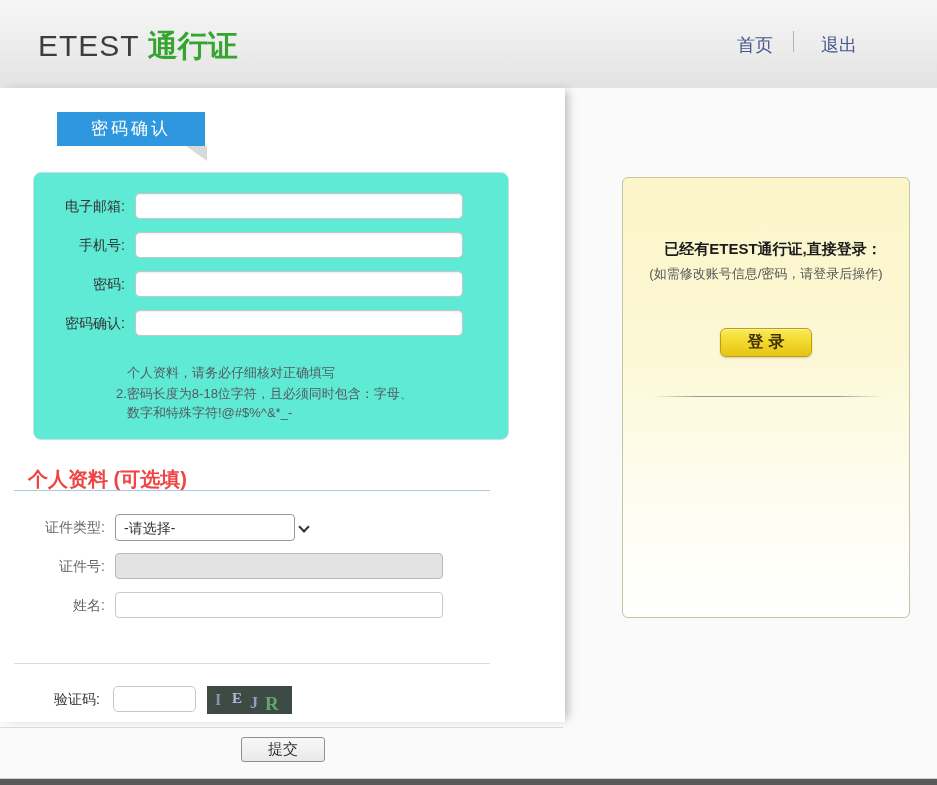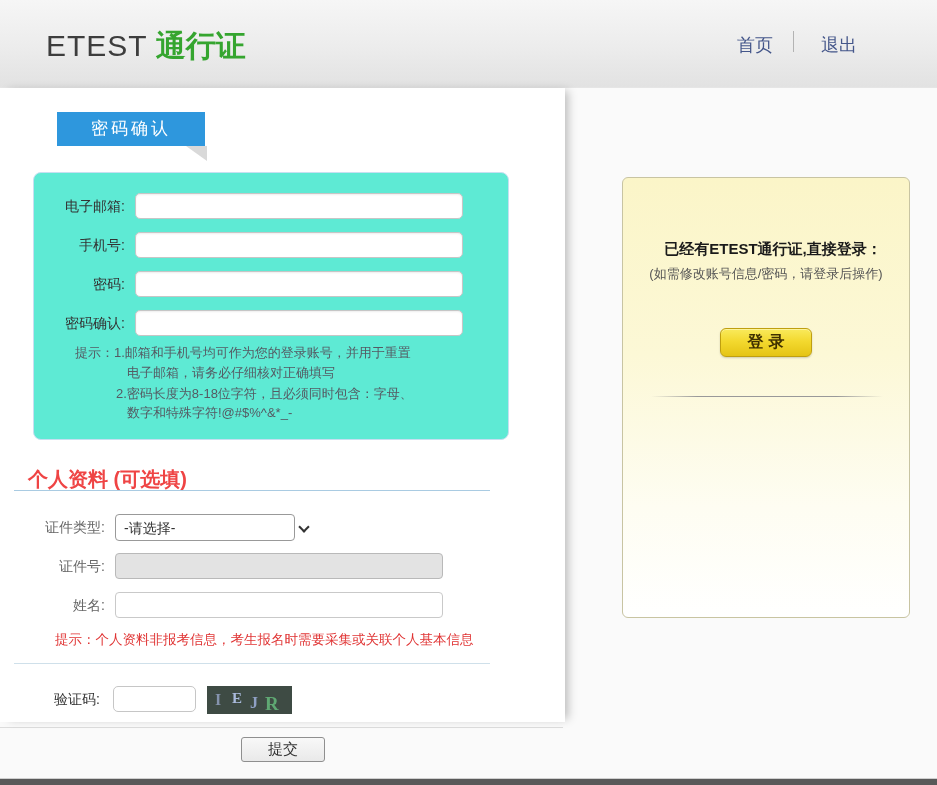--- a/index.html
+++ b/index.html
@@ -10,21 +10,21 @@
   }
   .abs { position:absolute; }
 
   
   .header {
     left:0; top:0; width:937px; height:88px;
     background:linear-gradient(180deg,#f6f6f6 0%, #ececec 55%, #e2e2e2 100%);
     border-bottom:1px solid #e5e5e5;
   }
   .logo { left:38px; top:26px; font-size:30px; white-space:nowrap; }
-  .logo-etest { color:#3d3d3d; letter-spacing:1px;margin-left:8px; }
+  .logo-etest { color:#3d3d3d; letter-spacing:1px; }
   .logo-pass  { color:#35a52f; font-weight:bold; margin-left:8px; }
   .nav-link { top:33px; font-size:18px; color:#44568a; cursor:pointer; }
   .nav-home { left:737px; }
   .nav-logout { left:821px; }
   .nav-sep { left:793px; top:31px; width:1px; height:21px; background:#b3b3b3; }
 
   
   .left-col {
     left:0; top:88px; width:565px; height:634px; background:#ffffff;
     box-shadow:6px 0 9px -3px rgba(0,0,0,0.25); z-index:1;
@@ -143,42 +143,40 @@
   <div class="abs form-panel">
     <div class="abs f-label" style="top:20px">电子邮箱:</div>
     <input class="abs f-input" style="top: 20px;" type="text">
     <div class="abs f-label" style="top:59px">手机号:</div>
     <input class="abs f-input" style="top: 59px;" type="text">
     <div class="abs f-label" style="top:98px">密码:</div>
     <input class="abs f-input" style="top: 98px;" type="password">
     <div class="abs f-label" style="top:137px">密码确认:</div>
     <input class="abs f-input" style="top: 137px;" type="password">
 
-    <div class="abs hint-line" style="left:41px; top:171px">提示：1.邮箱和手机号均可作为您的登录账号，并用于重置</div>
-    <div class="abs hint-line" style="left:93px; top:191px">电子邮箱，请务必仔细核对正确填写</div>
+    <div class="abs hint-line" style="left:93px; top:191px">个人资料，请务必仔细核对正确填写</div>
     <div class="abs hint-line" style="left:82px; top:212px">2.密码长度为8-18位字符，且必须同时包含：字母、</div>
     <div class="abs hint-line" style="left:93px; top:231px">数字和特殊字符!@#$%^&amp;*_-</div>
   </div>
 
   <div class="abs section-title">个人资料 (可选填)</div>
   <div class="abs section-rule"></div>
 
   <div class="abs p-label" style="top:426px">证件类型:</div>
   <select class="abs id-select">
     <option>-请选择-</option>
   </select>
   <div class="abs chev"></div>
 
   <div class="abs p-label" style="top:465px">证件号:</div>
   <input class="abs input-disabled" type="text" disabled="" style="">
 
   <div class="abs p-label" style="top:504px">姓名:</div>
   <input class="abs input-name" type="text" style="">
 
-  <div class="abs red-hint">提示：个人资料非报考信息，考生报名时需要采集或关联个人基本信息</div>
 
   <div class="abs cap-rule"></div>
   <div class="abs cap-label">验证码:</div>
   <input class="abs cap-input" type="text" style="">
   <div class="abs cap-img">
     <span class="cap-ch cap-c0">I</span>
     <span class="cap-ch cap-c1">E</span>
     <span class="cap-ch cap-c2">J</span>
     <span class="cap-ch cap-c3">R</span>
   </div>

